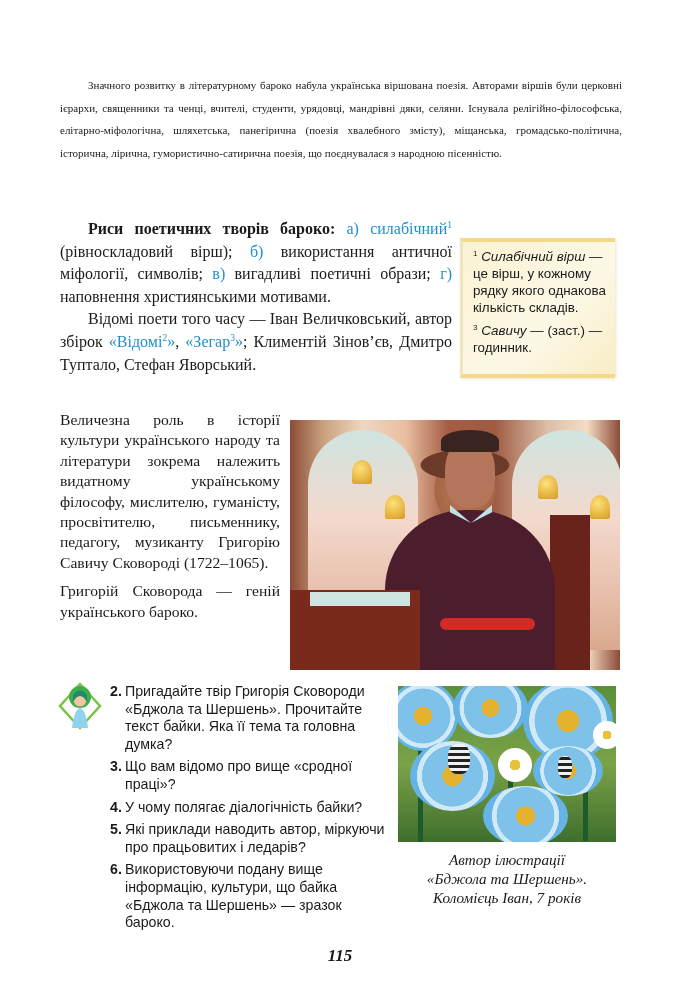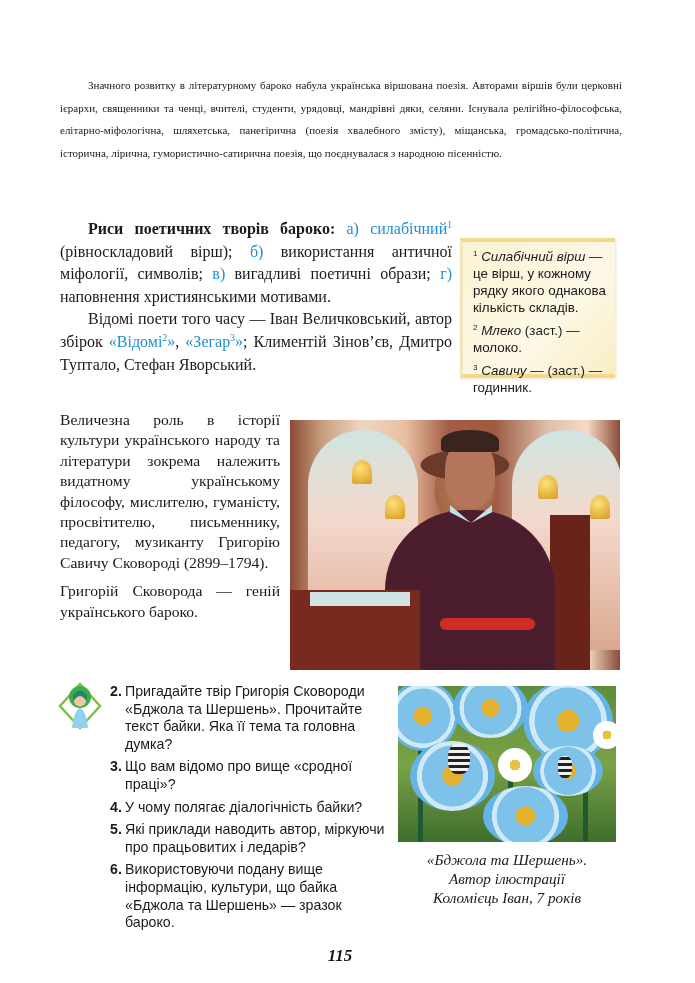--- a/index.html
+++ b/index.html
@@ -113,26 +113,25 @@
   <p class="indent">Значного розвитку в літературному бароко набула українська віршована поезія. Авторами віршів були церковні ієрархи, священники та ченці, вчителі, студенти, урядовці, мандрівні дяки, селяни. Існувала релігійно-філософська, елітарно-міфологічна, шляхетська, панегірична (поезія хвалебного змісту), міщанська, громадсько-політична, історична, лірична, гумористично-сатирична поезія, що поєднувалася з народною пісенністю.</p>
 </div>
 
 <div id="features">
   <p class="indent"><b>Риси поетичних творів бароко:</b> <span class="blue">а)</span> <span class="blue">силабічний</span><sup class="blue">1</sup><span> (рівноскладовий вірш);</span> <span class="blue">б)</span><span> використання античної міфології, символів;</span> <span class="blue">в)</span><span> вигадливі поетичні образи;</span> <span class="blue">г)</span><span> наповнення християнськими мотивами.</span></p>
   <p class="indent"><span>Відомі поети того часу — Іван Величковський, автор збірок </span><span class="blue"><span>«Відомі</span><sup>2</sup><span>»</span></span><span>, </span><span class="blue"><span>«Зегар</span><sup>3</sup><span>»</span></span><span>; Климентій Зінов’єв, Дмитро Туптало, Стефан Яворський.</span></p>
 </div>
 
 <aside id="footnotes">
   <div class="fn"><sup>1</sup> <i>Силабічний вірш</i><span> — це вірш, у кожному рядку якого однакова кількість складів.</span></div>
-  <div class="fn"><sup>2</sup> <i>Млеко</i><span> (заст.) — молоко.</span></div>
   <div class="fn"><sup>3</sup> <i>Савичу</i><span> — (заст.) — годинник.</span></div>
 </aside>
 
 <div id="bio">
-  <p>Величезна роль в історії культури українського народу та літератури зокрема належить видатному українському філософу, мислителю, гуманісту, просвітителю, письменнику, педагогу, музиканту Григорію Савичу Сковороді (2899–1794).</p>
+  <p>Величезна роль в історії культури українського народу та літератури зокрема належить видатному українському філософу, мислителю, гуманісту, просвітителю, письменнику, педагогу, музиканту Григорію Савичу Сковороді (1722–1065).</p>
   <p>Григорій Сковорода — геній українського бароко.</p>
 </div>
 
 <div id="portrait">
   <div class="arch" style="left:18px;"></div>
   <div class="arch" style="left:222px;"></div>
   <div class="dome" style="left:62px; top:40px;"></div>
   <div class="dome" style="left:95px; top:75px;"></div>
   <div class="dome" style="left:248px; top:55px;"></div>
   <div class="dome" style="left:300px; top:75px;"></div>
@@ -189,18 +188,18 @@
   <div class="flower" style="left:12px; top:55px; width:85px; height:70px;"></div>
   <div class="flower" style="left:135px; top:60px; width:70px; height:50px;"></div>
   <div class="flower" style="left:85px; top:100px; width:85px; height:60px;"></div>
   <div class="daisy" style="left:100px; top:62px; width:34px; height:34px;"></div>
   <div class="daisy" style="left:195px; top:35px; width:28px; height:28px;"></div>
   <div class="bee" style="left:50px; top:58px; width:22px; height:30px;"></div>
   <div class="bee" style="left:160px; top:70px; width:14px; height:22px;"></div>
 </div>
 
 <div id="caption">
+  <div>Автор ілюстрації</div>
   <div>«Бджола та Шершень».</div>
-  <div>Автор ілюстрації</div>
   <div>Коломієць Іван, 7 років</div>
 </div>
 
 <div id="page-number">115</div>
 
 </body></html>

